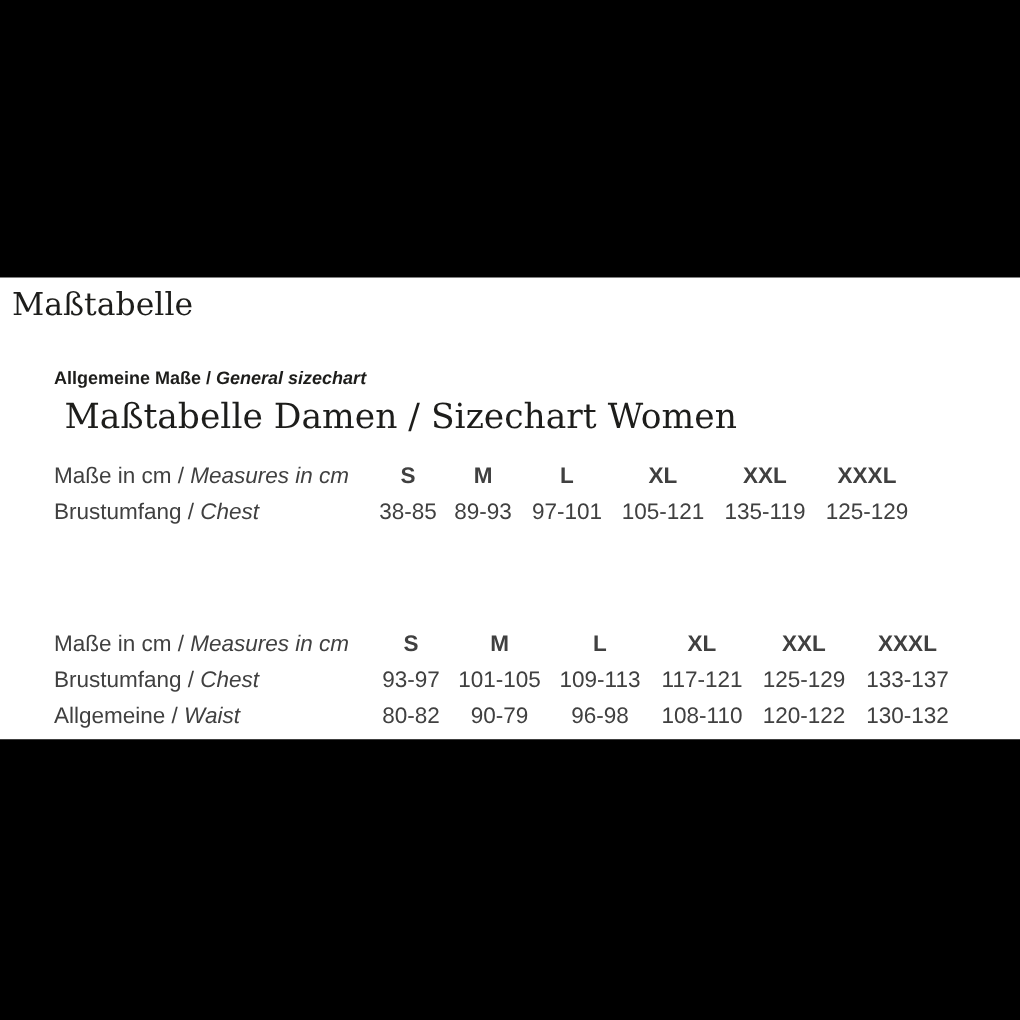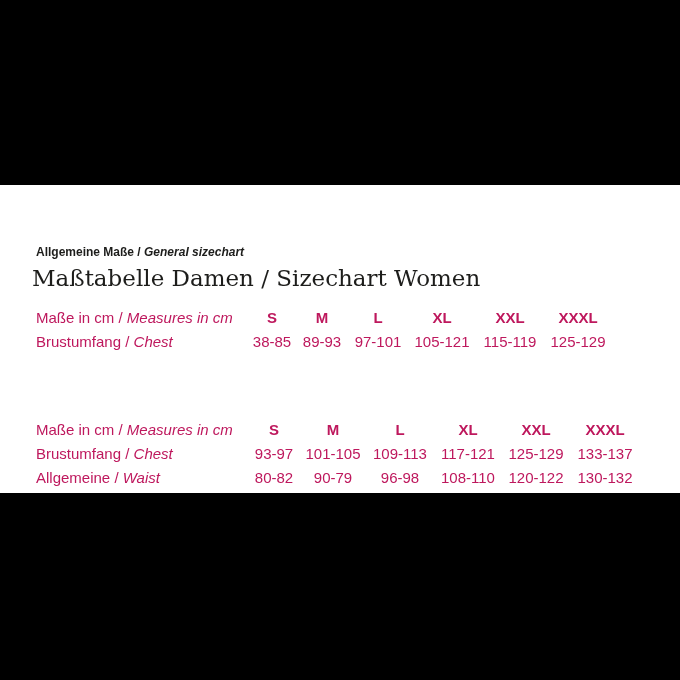--- a/index.html
+++ b/index.html
@@ -25,51 +25,52 @@
     font-family: "DejaVu Serif", serif;
     font-size: 21px; line-height: 26px; font-weight: 500;
     color: #1d1d1b;
   }
   .intro-line {
     position: absolute; left: 36px; top: 57px;
     font-size: 12px; line-height: 20px; font-weight: bold;
     white-space: nowrap;
   }
   .section-title {
-    position: absolute; left: 32px; margin: 0;
+    position: absolute; left: 43px; margin: 0;
     font-family: "DejaVu Serif", serif;
     font-size: 23px; line-height: 30px; font-weight: 500;
     color: #1d1d1b; white-space: nowrap;
   }
   .section-title.women { top: 78px; }
   .section-title.men   { top: 192px; }
 
   table.sizechart {
     position: absolute; left: 36px;
     border-collapse: collapse; table-layout: fixed;
-    font-size: 15px; color: #be185d;
+    font-size: 15px; color: #404040;
   }
   table.sizechart.women { top: 120px; width: 576px; }
   table.sizechart.men   { top: 232px; width: 604px; }
   table.sizechart td {
     padding: 0; height: 24px;
     text-align: center; white-space: nowrap;
     font-weight: normal; overflow: hidden;
   }
   table.sizechart td.lbl { text-align: left; }
   table.sizechart td.sz  { font-weight: bold; }
   .it { font-style: italic; }
 </style>
 </head>
 <body>
 
 <div class="letterbox top"></div>
 
 <div class="panel">
 
+  <h1 class="main-title">Maßtabelle</h1>
 
   <div class="intro-line"><span>Allgemeine Maße / </span><span class="it">General sizechart</span></div>
 
   <h2 class="section-title women">Maßtabelle Damen / Sizechart Women</h2>
 
   <table class="sizechart women">
     <colgroup>
       <col style="width:212px">
         <col style="width:48px">
         <col style="width:52px">
@@ -87,21 +88,21 @@
         <td class="sz">XL</td>
         <td class="sz">XXL</td>
         <td class="sz">XXXL</td>
       </tr>
       <tr>
         <td class="lbl"><span>Brustumfang / </span><span class="it">Chest</span></td>
         <td>38-85</td>
         <td>89-93</td>
         <td>97-101</td>
         <td>105-121</td>
-        <td>115-119</td>
+        <td>135-119</td>
         <td>125-129</td>
       </tr>
     </tbody>
   </table>
 
 
   <table class="sizechart men">
     <colgroup>
       <col style="width:212px">
         <col style="width:52px">

